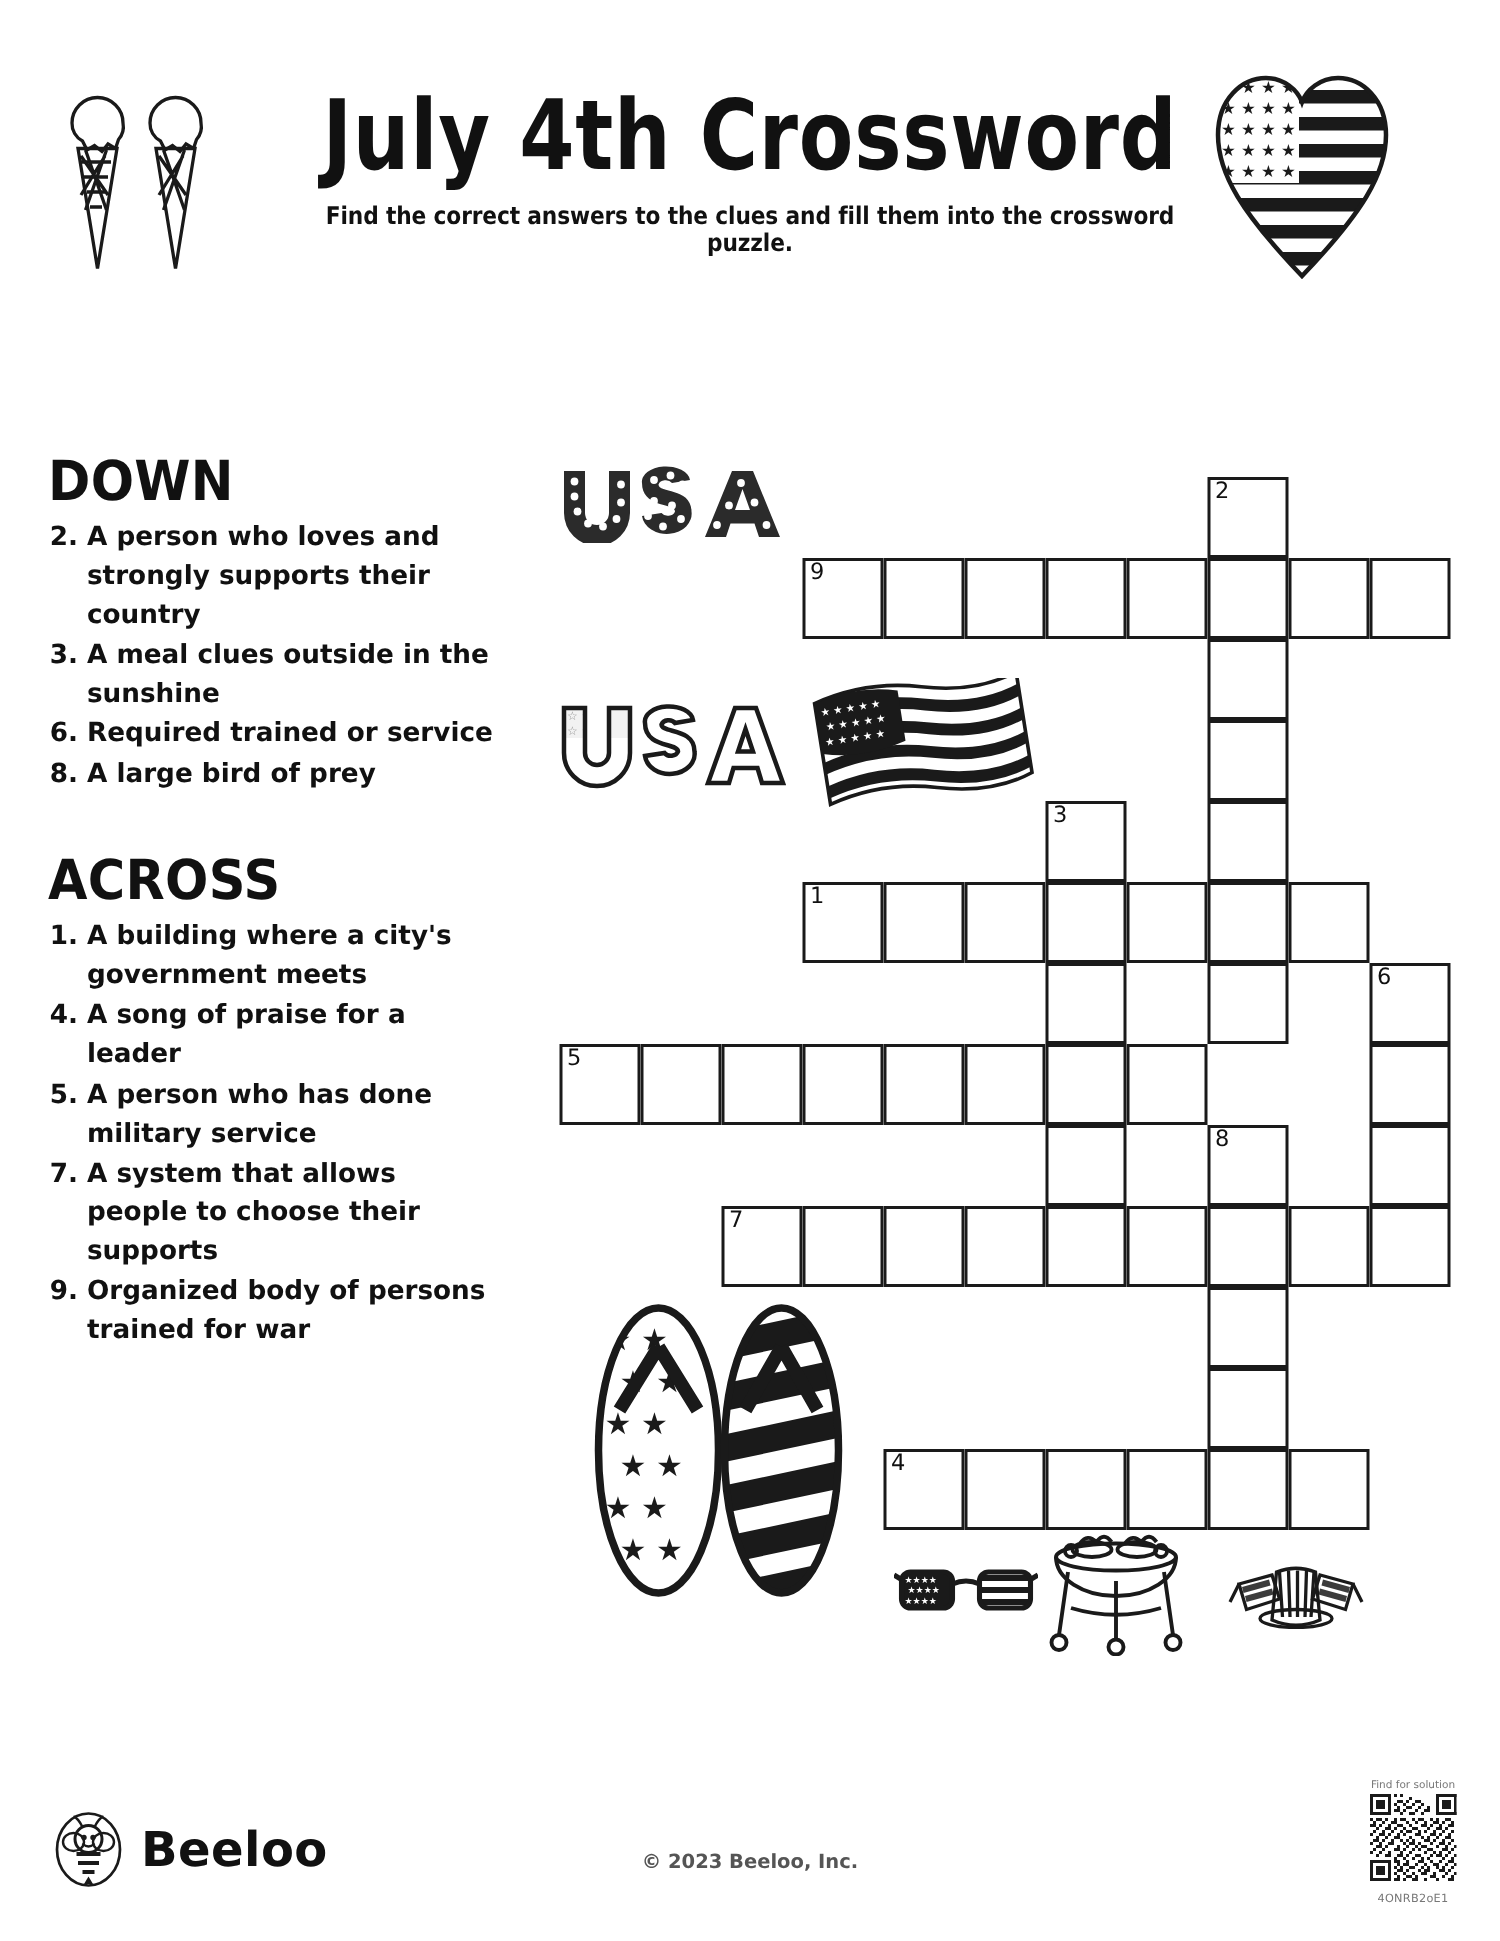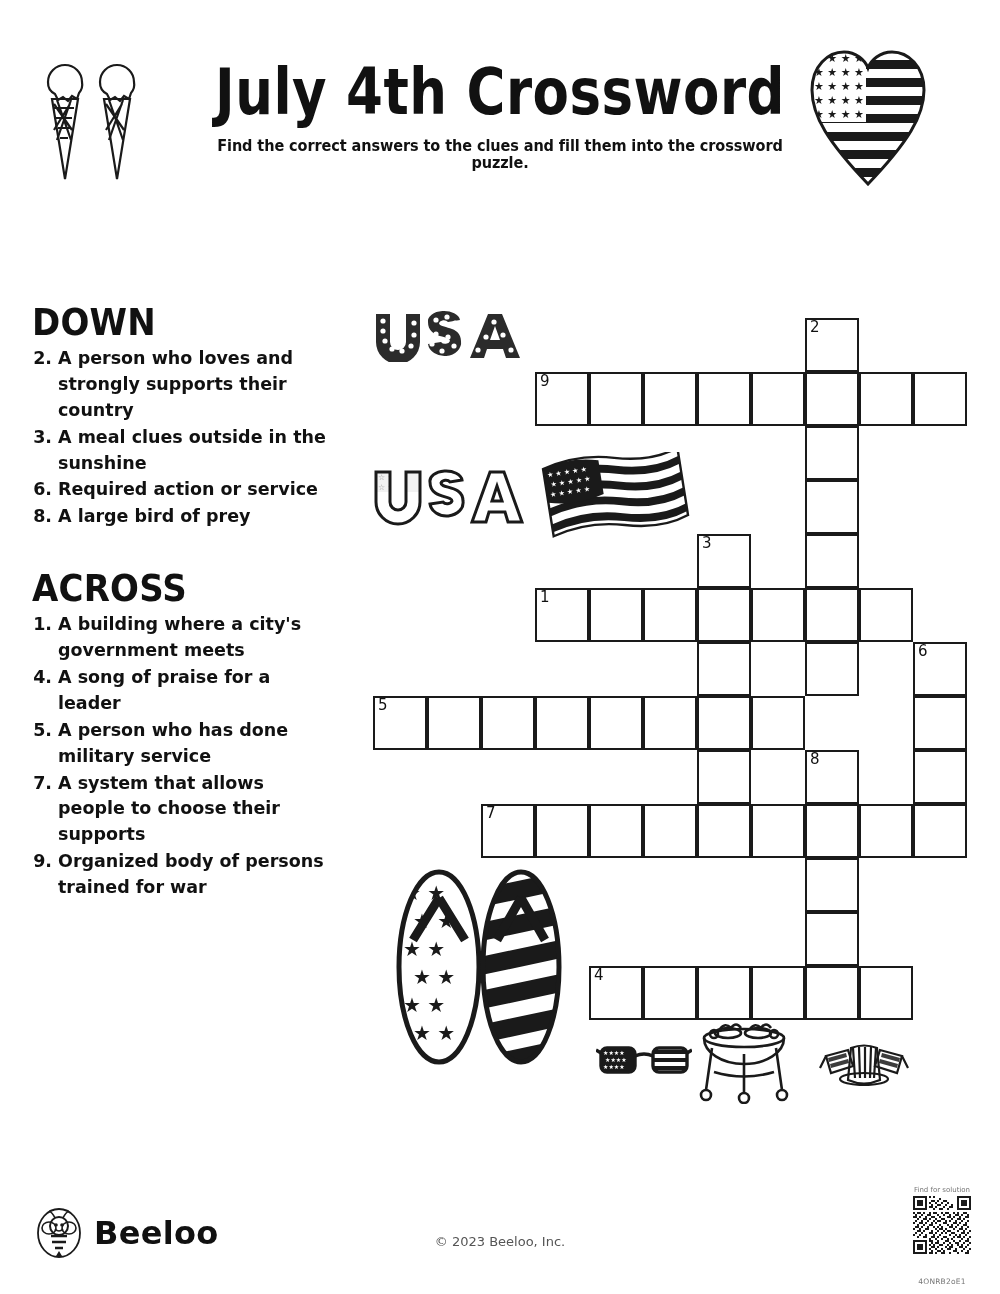--- a/index.html
+++ b/index.html
@@ -148,40 +148,41 @@
     margin-left: 12px;
     letter-spacing: 0.3px;
   }
   #copyright {
     position: absolute;
     left: 0; top: 44px;
     width: 1000px;
     text-align: center;
     font-size: 13px;
     color: #555555;
+    font-weight: bold;
   }
   #qr-block {
     position: absolute;
     left: 906px; top: -4px;
     width: 72px;
     text-align: center;
   }
   #qr-caption {
     font-size: 7px;
     color: #777777;
     margin-bottom: 2px;
   }
   #qr-code {
     width: 58px; height: 58px;
     margin: 0 auto;
   }
   #qr-id {
     font-size: 7.5px;
     color: #777777;
-    margin-top: 19px;
+    margin-top: 3px;
     letter-spacing: 0.2px;
   }
 </style>
 </head>
 <body>
 
 <div id="header">
 
   <svg id="ice-cream-art" viewBox="0 0 150 145">
     <g fill="none" stroke="#1a1a1a" stroke-width="2.2">
@@ -236,21 +237,21 @@
       <li class="clue-item">
         <span class="clue-num">2.</span>
         <span class="clue-text">A person who loves and strongly supports their country</span>
       </li>
       <li class="clue-item">
         <span class="clue-num">3.</span>
         <span class="clue-text">A meal clues outside in the sunshine</span>
       </li>
       <li class="clue-item">
         <span class="clue-num">6.</span>
-        <span class="clue-text">Required action or service</span>
+        <span class="clue-text">Required trained or service</span>
       </li>
       <li class="clue-item">
         <span class="clue-num">8.</span>
         <span class="clue-text">A large bird of prey</span>
       </li>
     </ul>
 
   <div class="clue-heading" id="across-heading">ACROSS</div>
   <ul class="clue-list" id="across-list">
       <li class="clue-item">

